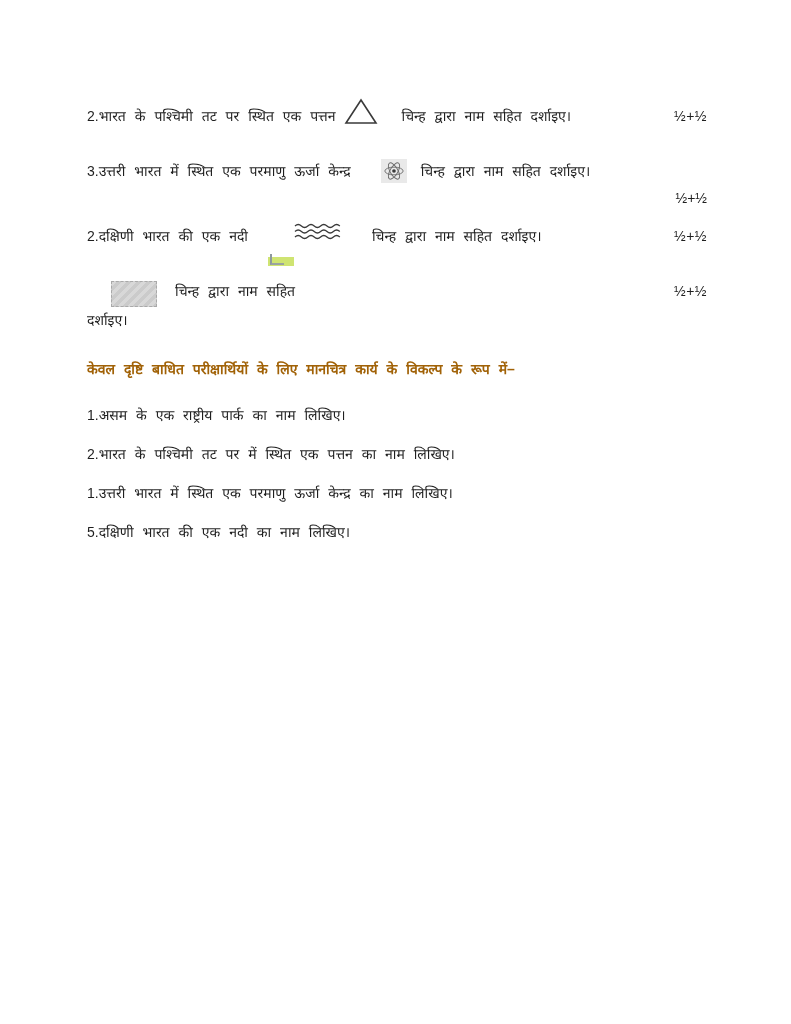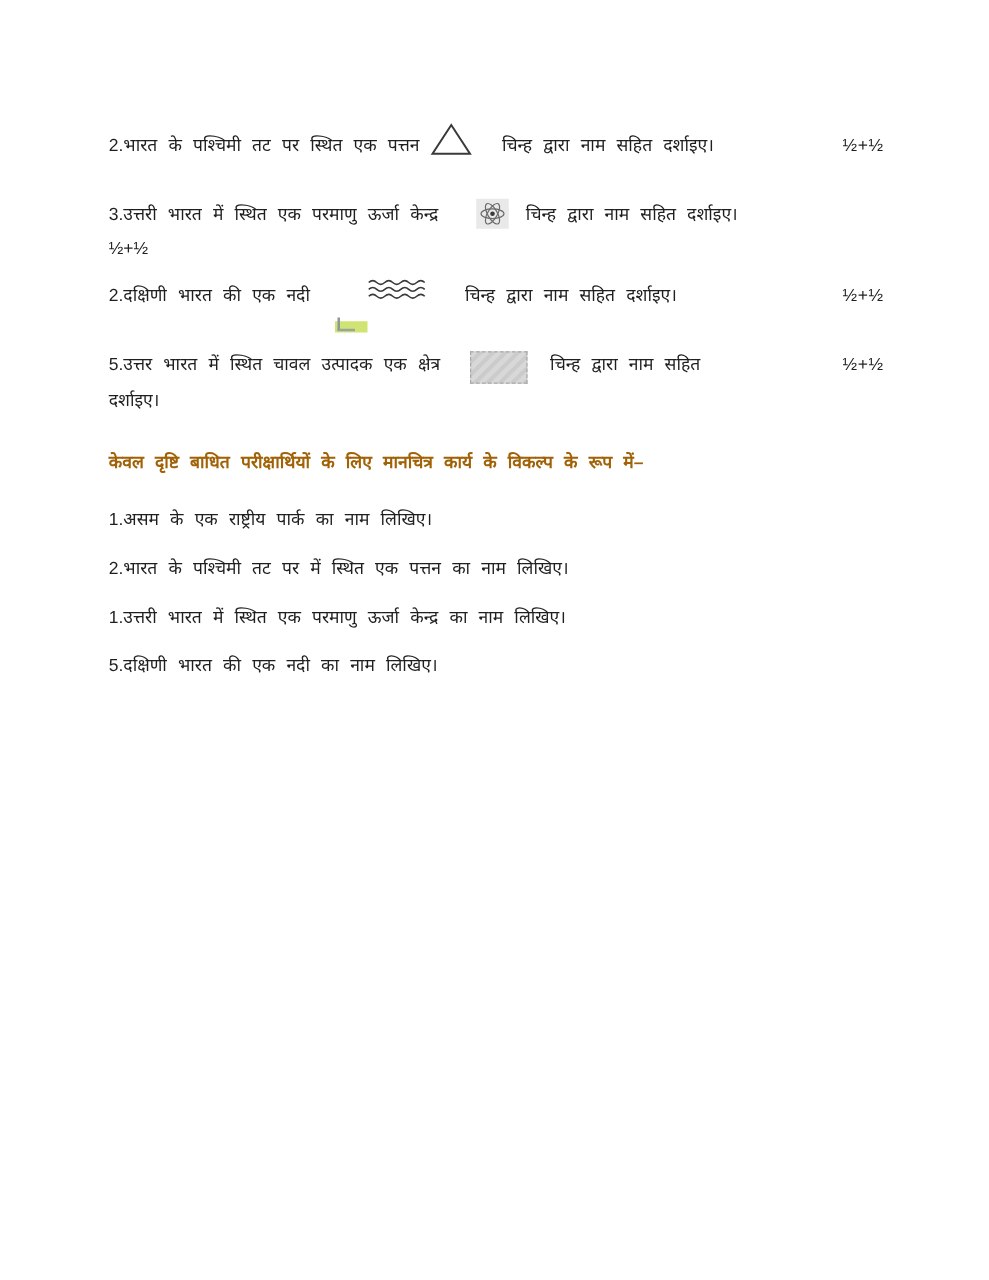--- a/index.html
+++ b/index.html
@@ -33,21 +33,21 @@
   .qrow .qtext { white-space: nowrap; }
   .marks {
     margin-left: auto;
     white-space: nowrap;
     letter-spacing: 0.5px;
   }
   .marks-line {
     margin-top: 3px;
   }
   .row-q2 { margin-bottom: 26px; }
-  .row-q3-wrap { margin-bottom: 12px; }
+  .row-q3-wrap { margin-bottom: 12px; text-align: right; }
   .row-q4 { margin-bottom: 26px; }
   .row-q5-wrap { margin-bottom: 24px; }
 
   .sym-triangle {
     margin-left: 8px;
     margin-right: 24px;
     flex: 0 0 auto;
     display: inline-block;
   }
   .sym-atom {
@@ -160,21 +160,20 @@
         <span class="highlight-mark">
           <span class="l-shape"></span>
         </span>
       </span>
       <span class="qtext">चिन्ह द्वारा नाम सहित दर्शाइए।</span>
       <span class="marks">½+½</span>
     </div>
 
     <div class="row-q5-wrap">
       <div class="qrow">
-        <span class="qtext">5.उत्तर भारत में स्थित चावल उत्पादक एक क्षेत्र</span>
         <span class="sym-area"></span>
         <span class="qtext">चिन्ह द्वारा नाम सहित</span>
         <span class="marks">½+½</span>
       </div>
       <div class="wrap-line">दर्शाइए।</div>
     </div>
 
     <div class="alt-heading">केवल दृष्टि बाधित परीक्षार्थियों के लिए मानचित्र कार्य के विकल्प के रूप में–</div>
 
     <div class="alt-item">1.असम के एक राष्ट्रीय पार्क का नाम लिखिए।</div>

